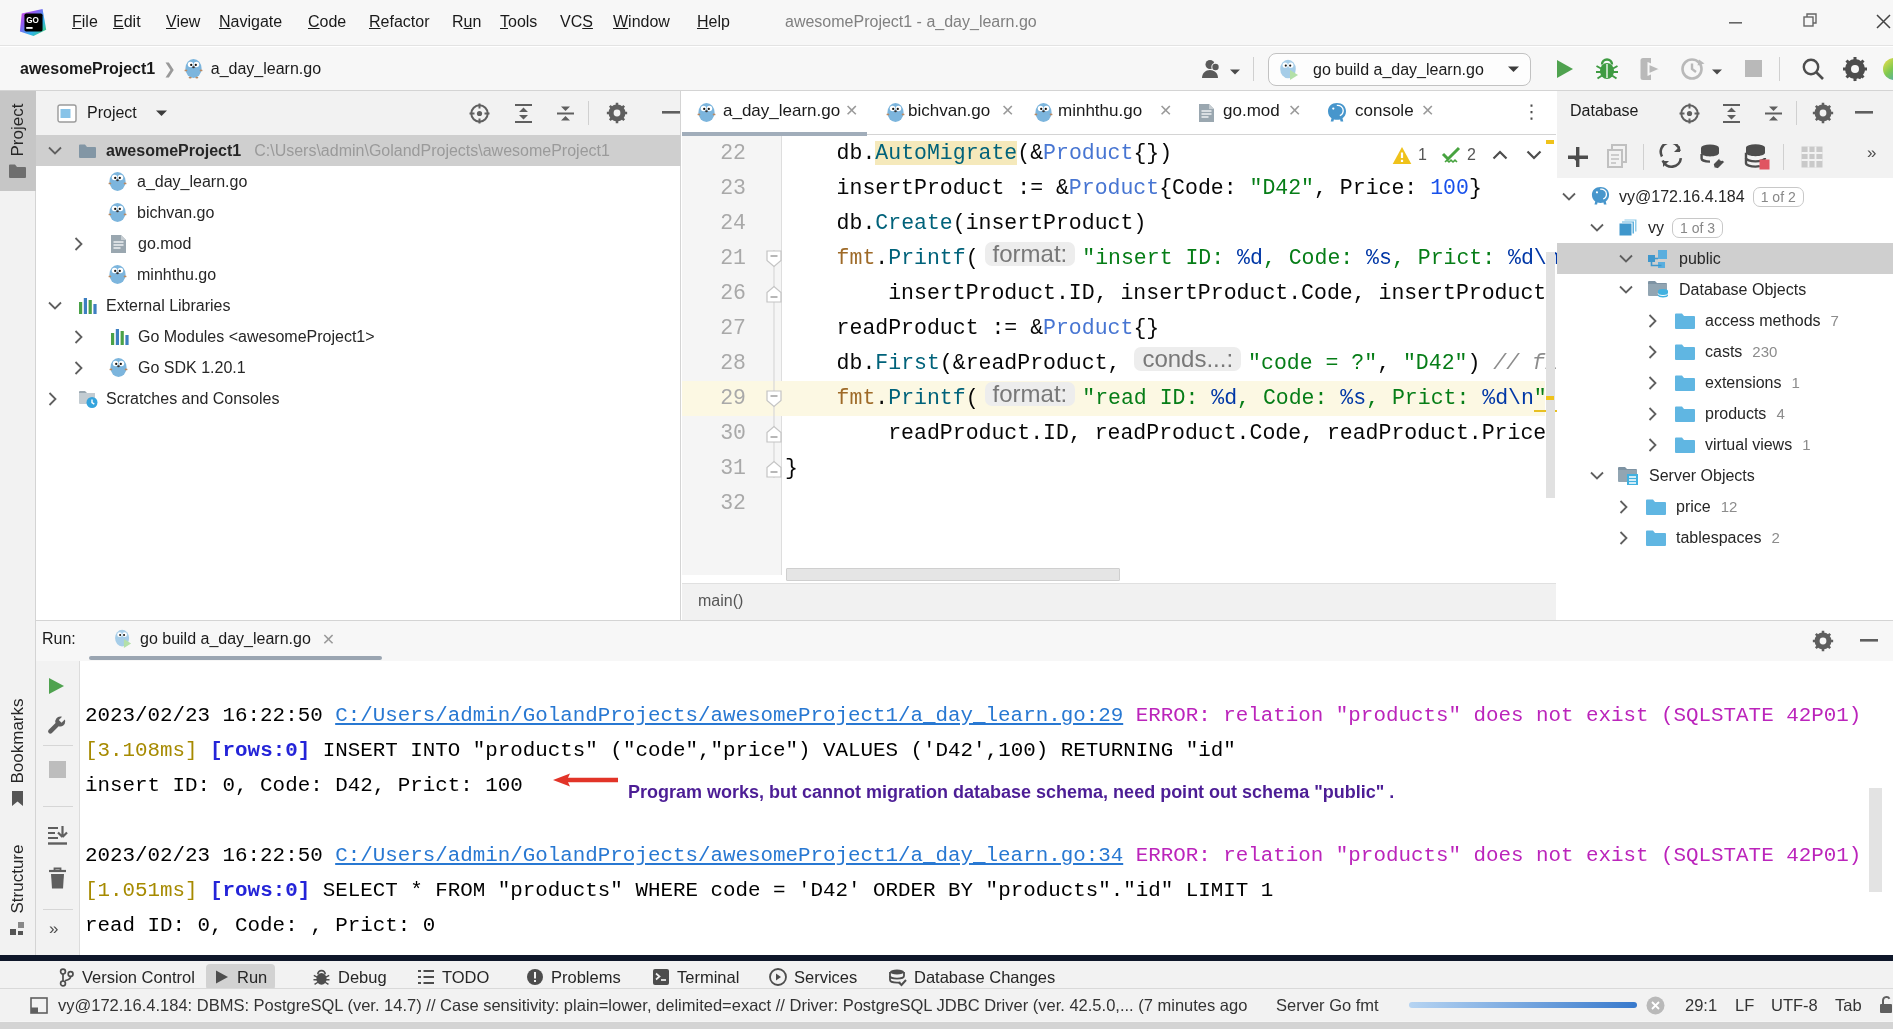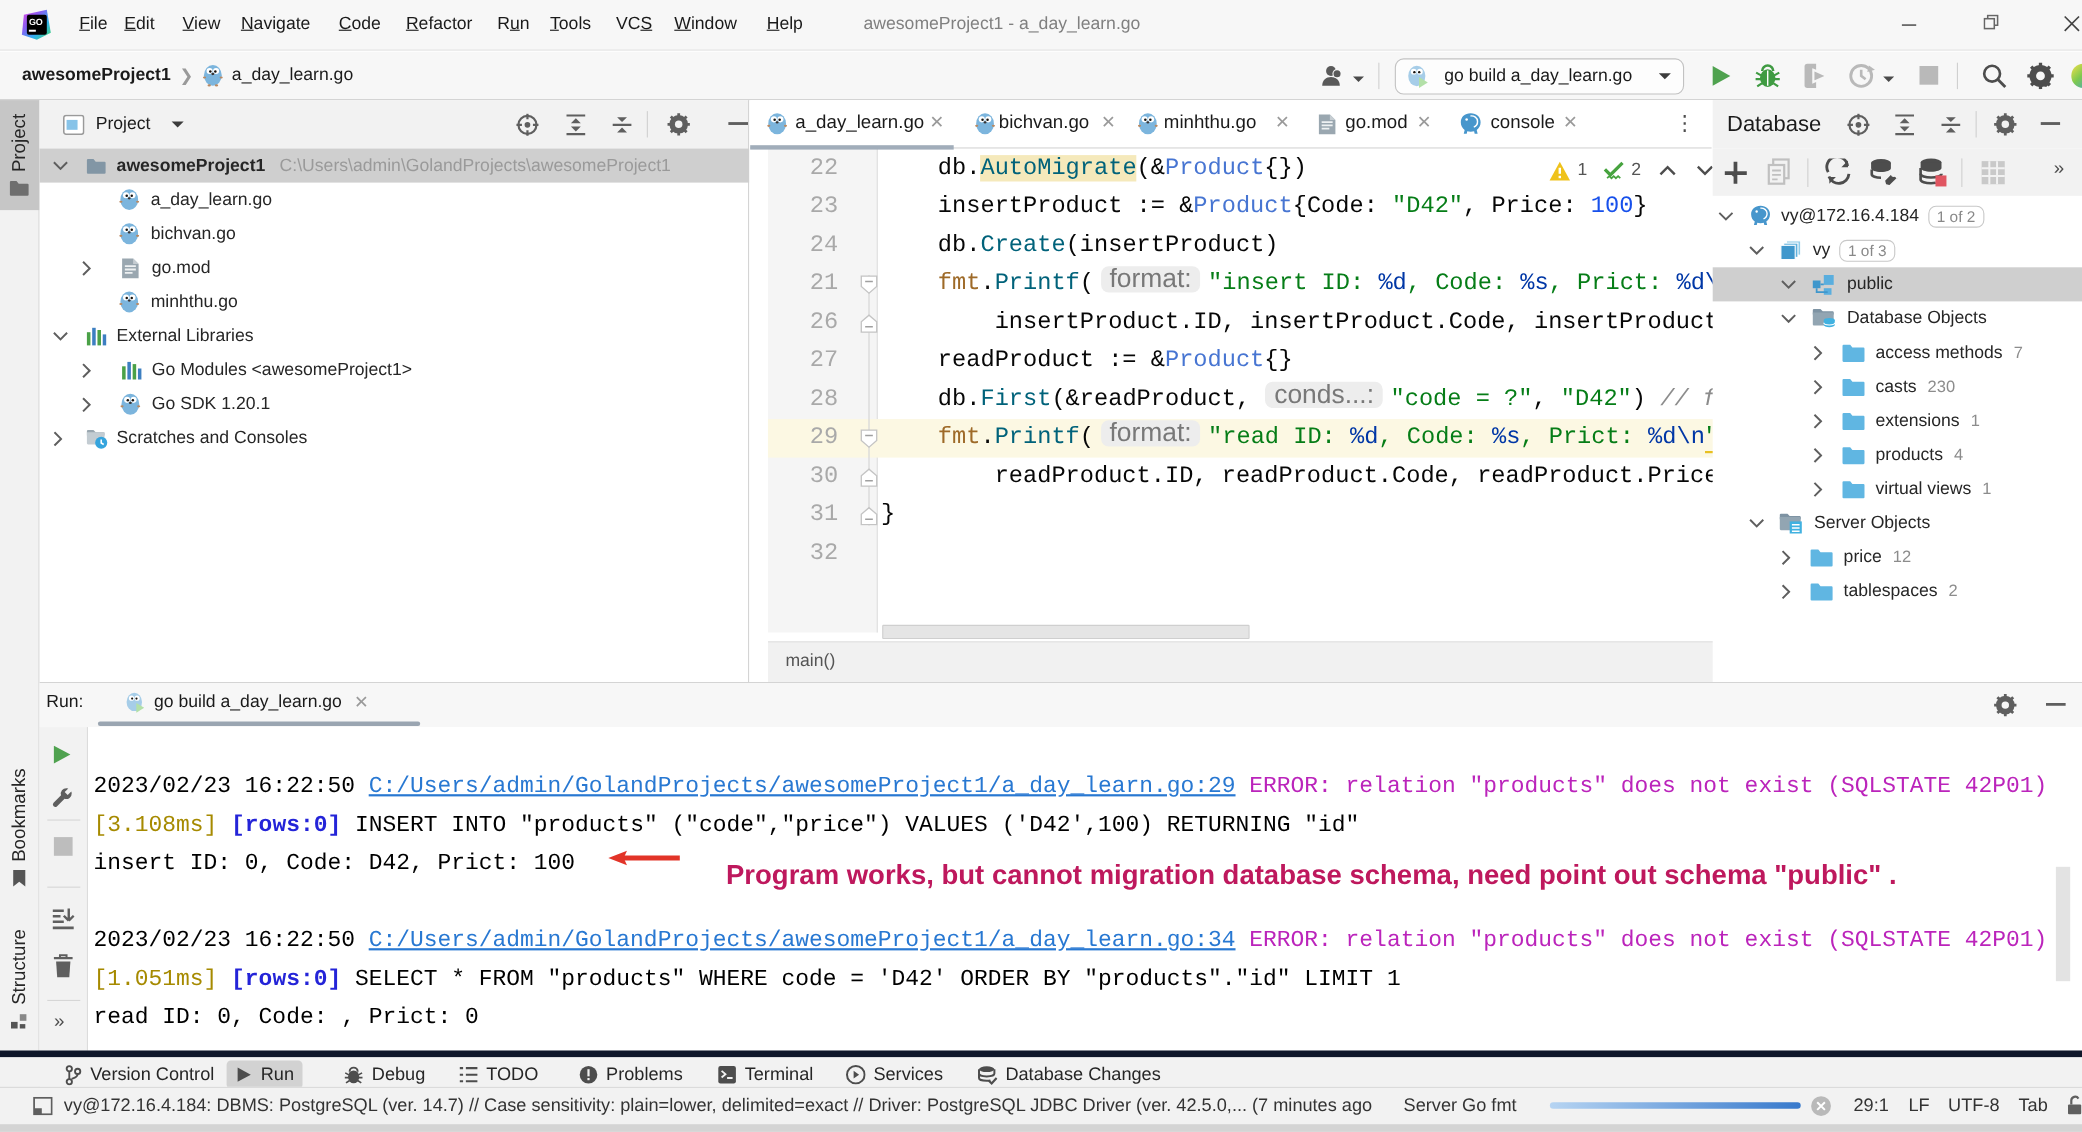--- a/index.html
+++ b/index.html
@@ -11,21 +11,21 @@
 svg{display:block;}
 
 #titlebar{left:0;top:0;width:1893px;height:46px;background:#f7f7f7;border-bottom:1px solid #e3e3e3;}
 #toolbar{left:0;top:47px;width:1893px;height:44px;background:#f7f7f7;border-bottom:1px solid #d4d4d4;}
 .menuitem{font-size:16px;color:#1a1a1a;}
 
 #leftstrip{left:0;top:91px;width:36px;height:897px;background:#f2f2f2;border-right:1px solid #d4d4d4;}
 .vtext{position:absolute;transform:rotate(-90deg);transform-origin:center;font-size:17px;color:#262626;white-space:nowrap;}
 
 #project{left:36px;top:91px;width:645px;height:529px;background:#fff;border-right:1px solid #d4d4d4;}
-#editor{left:682px;top:91px;width:914px;height:529px;background:#fff;border-right:1px solid #d4d4d4;overflow:hidden;margin-left:16px;}
+#editor{left:682px;top:91px;width:914px;height:529px;background:#fff;border-right:1px solid #d4d4d4;overflow:hidden;}
 #dbpanel{left:1557px;top:91px;width:336px;height:529px;background:#fff;}
 .phead{height:44px;background:#f2f2f2;}
 .trow{position:absolute;height:31px;display:flex;align-items:center;font-size:16px;color:#262626;white-space:nowrap;}
 .cnt{color:#8c8c8c;margin-left:10px;font-size:15px;}
 .badge{border:1px solid #c8c8c8;border-radius:7px;color:#888;font-size:14px;padding:1px 7px;margin-left:8px;}
 
 #tabs{left:682px;top:91px;width:874px;height:44px;background:#fff;border-bottom:1px solid #d4d4d4;z-index:3;}
 #code{font-size:21.5px;line-height:35px;}
 .ln{position:absolute;color:#a9a9a9;text-align:right;width:64px;}
 .cl{position:absolute;left:103px;white-space:pre;color:#070707;}
@@ -466,21 +466,21 @@
   <div class="abs" style="left:864px;top:305px;width:8px;height:4px;background:#efc21b"></div>
 
   <div class="abs" style="left:104px;top:477px;width:334px;height:13px;background:#e5e5e5;border:1px solid #cfcfcf;border-radius:1px"></div>
 
   <div class="abs" style="left:0;top:492px;width:874px;height:37px;border-top:1px solid #e0e0e0;background:#f1f1f1">
     <span style="position:absolute;left:16px;top:8px;font-size:16px;color:#555">main()</span>
   </div>
 </div>
 <div id="dbpanel" class="abs">
   <div class="phead">
-    <span style="position:absolute;left:13px;top:11px;font-size:20px;color:#1a1a1a">Database</span>
+    <span style="position:absolute;left:13px;top:11px;font-size:16px;color:#1a1a1a">Database</span>
     <svg class="abs" style="left:122px;top:12px" width="21" height="21" viewBox="0 0 21 21">
         <circle cx="10.5" cy="10.5" r="8.2" fill="none" stroke="#5f5f5f" stroke-width="2"></circle>
         <circle cx="10.5" cy="10.5" r="2.6" fill="#5f5f5f"></circle>
         <path d="M10.5 0.5v5M10.5 15.5v5M0.5 10.5h5M15.5 10.5h5" stroke="#5f5f5f" stroke-width="2"></path>
       </svg>
     <svg class="abs" style="left:164px;top:12px" width="21" height="21" viewBox="0 0 21 21">
         <path d="M2 2h17M2 19h17" stroke="#5f5f5f" stroke-width="2"></path>
         <path d="M10.5 4.5L6 9h9zM10.5 16.5L6 12h9z" fill="#5f5f5f"></path>
       </svg>
     <svg class="abs" style="left:206px;top:12px" width="21" height="21" viewBox="0 0 21 21">
@@ -729,21 +729,21 @@
     <div>&nbsp;</div>
     <div><span>2023/02/23 16:22:50 </span><span style="color:#2878d2;text-decoration:underline">C:/Users/admin/GolandProjects/awesomeProject1/a_day_learn.go:34</span><span> </span><span style="color:#bb24bb">ERROR: relation "products" does not exist (SQLSTATE 42P01)</span></div>
     <div><span style="color:#a68a00">[1.051ms]</span><span> </span><span style="color:#2424d8;font-weight:bold">[rows:0]</span><span> SELECT * FROM "products" WHERE code = 'D42' ORDER BY "products"."id" LIMIT 1</span></div>
     <div><span>read ID: 0, Code: , Prict: 0</span></div>
   </div>
 
   <svg class="abs" style="left:516px;top:151px" width="68" height="16" viewBox="0 0 68 16">
       <path d="M10 8h56" stroke="#e23428" stroke-width="4.5"></path>
       <path d="M18 1.5L1 8l17 6.5-3-6.5z" fill="#e23428"></path>
     </svg>
-  <div class="abs" style="left:624px;top:161px;font-size:25px;font-weight:bold;color:#be185d">Program works, but cannot migration database schema, need point out schema "public" .</div>
+  <div class="abs" style="left:592px;top:161px;font-size:18px;font-weight:bold;color:#4c1d95">Program works, but cannot migration database schema, need point out schema "public" .</div>
 
   <div class="abs" style="left:1833px;top:167px;width:13px;height:104px;background:#e3e3e3"></div>
 </div>
 <div id="twbar" class="abs">
   <div class="twbtn abs" style="left:50px;top:3px">
     <svg width="17" height="19" viewBox="0 0 17 19">
         <circle cx="5" cy="3.6" r="2.4" fill="none" stroke="#4d4d4d" stroke-width="1.7"></circle>
         <circle cx="5" cy="15.4" r="2.4" fill="none" stroke="#4d4d4d" stroke-width="1.7"></circle>
         <circle cx="12.6" cy="6" r="2.4" fill="none" stroke="#4d4d4d" stroke-width="1.7"></circle>
         <path d="M5 6v7M12.6 8.4c0 3-3 3.4-5.5 4.4" fill="none" stroke="#4d4d4d" stroke-width="1.7"></path>

